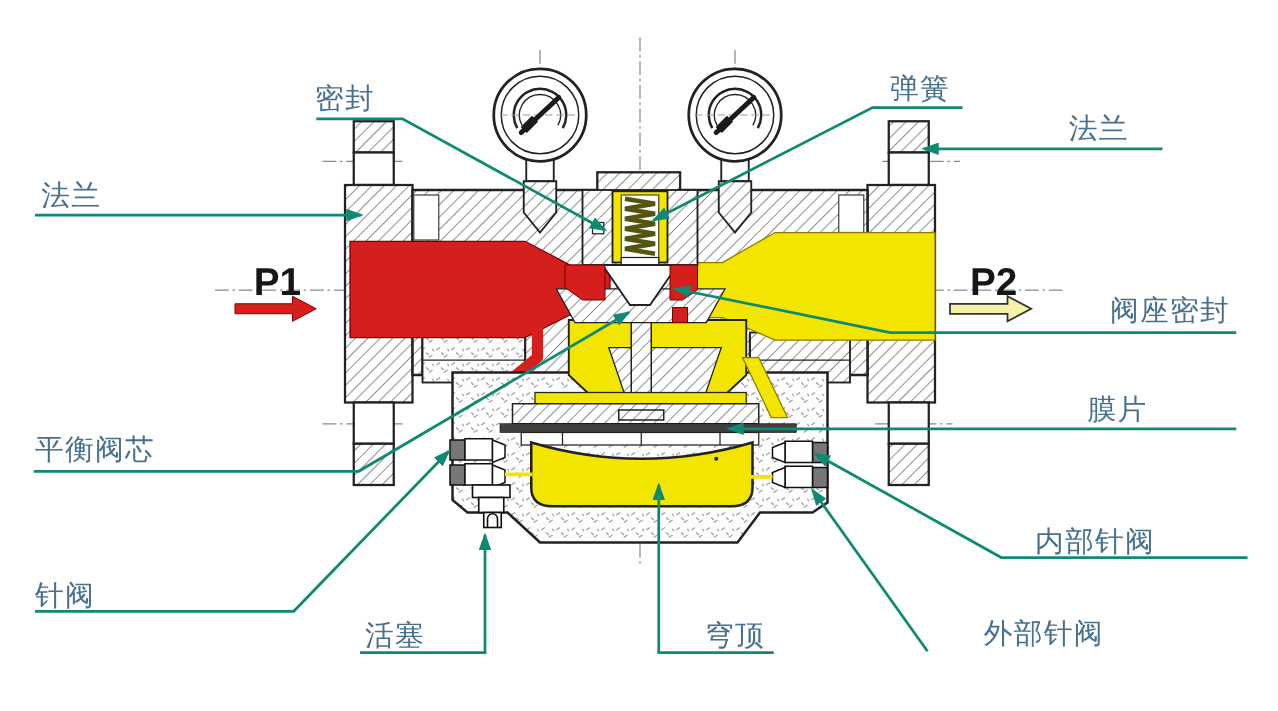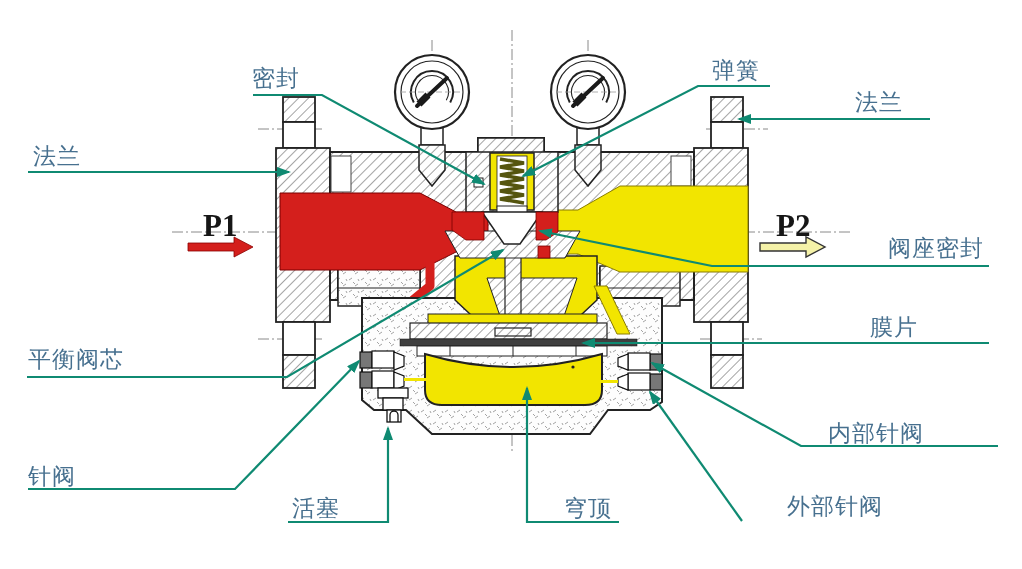--- a/index.html
+++ b/index.html
@@ -1,17 +1,17 @@
 <!DOCTYPE html>
 <html><head>
 <meta charset="utf-8">
 <style>
   html,body{margin:0;padding:0;background:#fff;}
   .stage{position:relative;width:1022px;height:569px;background:#ffffff;overflow:hidden;
-         font-family:Liberation Serif, serif;}
+         font-family:Liberation Sans, sans-serif;}
   svg{display:block;}
   text.lbl{font-size:23px;fill:#47708f;letter-spacing:1px;}
   text.pmark{font-size:31px;font-weight:bold;fill:#161616;}
   .leader{fill:none;stroke:#0f8a72;stroke-width:2.2;}
 </style>
 </head>
 <body>
 
 <div class="stage">
 <svg width="1022" height="569" viewBox="0 0 1022 569">

